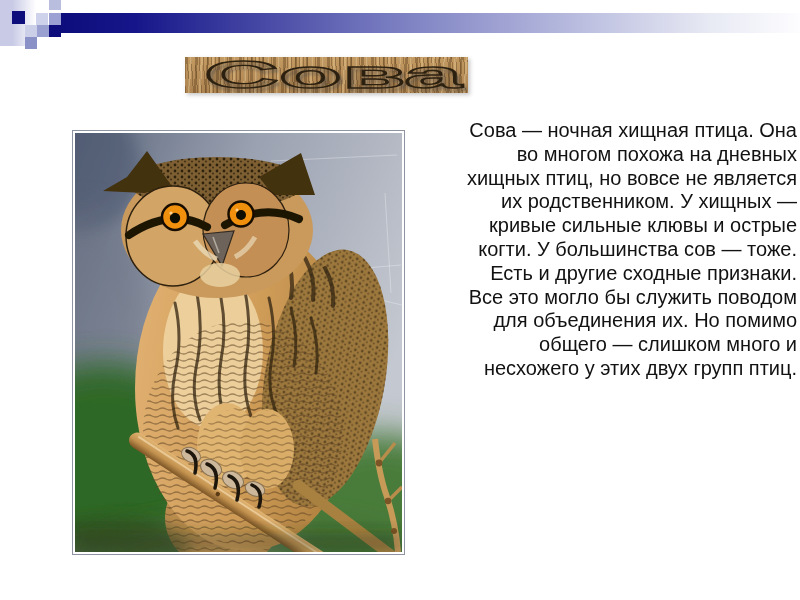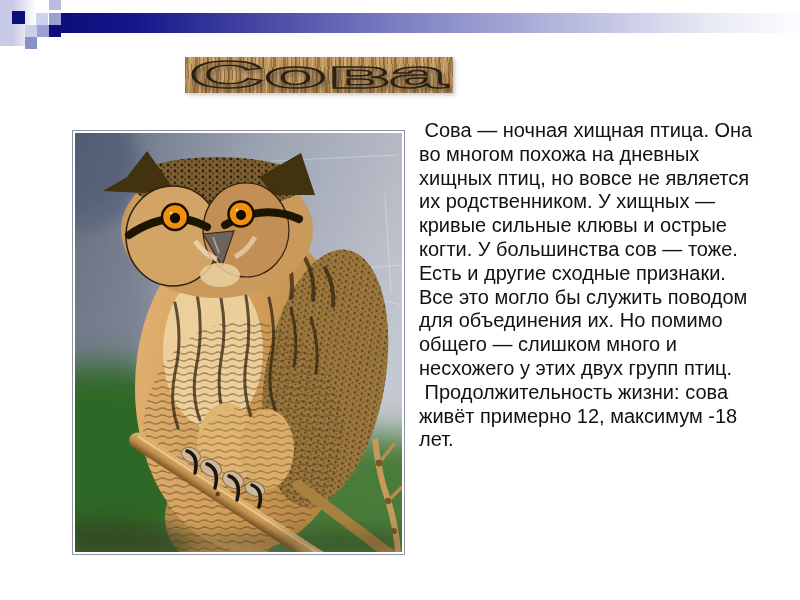--- a/index.html
+++ b/index.html
@@ -25,40 +25,41 @@
 
   
   #titleBox{
     position:absolute;left:185px;top:57px;width:268px;height:36px;
     background:
       repeating-linear-gradient(94deg, rgba(101,70,34,0.45) 0 2px, rgba(0,0,0,0) 2px 5px,
         rgba(227,194,140,0.5) 5px 7px, rgba(0,0,0,0) 7px 11px),
       repeating-linear-gradient(86deg, rgba(73,48,22,0.35) 0 1px, rgba(0,0,0,0) 1px 4px),
       linear-gradient(180deg,#c49a62,#ad8450);
     box-shadow:2px 2px 4px rgba(130,130,130,0.45);
+    padding-left:15px;
   }
   #titleBox svg{display:block;}
   #titleText{
     font-family:"Liberation Sans",sans-serif;font-weight:bold;
     filter:drop-shadow(2px 3px 1.5px rgba(75,75,75,0.6));
   }
 
   
   #photoFrame{
     position:absolute;left:72px;top:130px;width:327px;height:419px;
     background:#ffffff;padding:2px;border:1px solid #8e94a1;
   }
   #photoFrame svg{display:block;}
 
   
   #textCol{
     position:absolute;left:419px;top:119px;width:378px;
     font-size:20px;line-height:23.8px;color:#121212;
   }
-  .para{white-space:pre;}
+  .para{white-space:pre;text-align:right;}
 </style>
 </head>
 <body>
 
 <div class="deco" id="strip"></div>
 <div class="deco sq" id="sq2"></div>
 <div class="deco sq" id="sq1"></div>
 <div class="deco sq" id="sq3"></div>
 <div class="deco sq" id="sq4"></div>
 <div class="deco" id="bar"></div>
@@ -226,16 +227,13 @@
 во многом похожа на дневных
 хищных птиц, но вовсе не является
 их родственником. У хищных —
 кривые сильные клювы и острые
 когти. У большинства сов — тоже.
 Есть и другие сходные признаки.
 Все это могло бы служить поводом
 для объединения их. Но помимо
 общего — слишком много и
 несхожего у этих двух групп птиц.</div>
-  <div class="para"> Продолжительность жизни: сова
-живёт примерно 12, максимум -18
-лет.</div>
 </div>
 
 </body></html>

